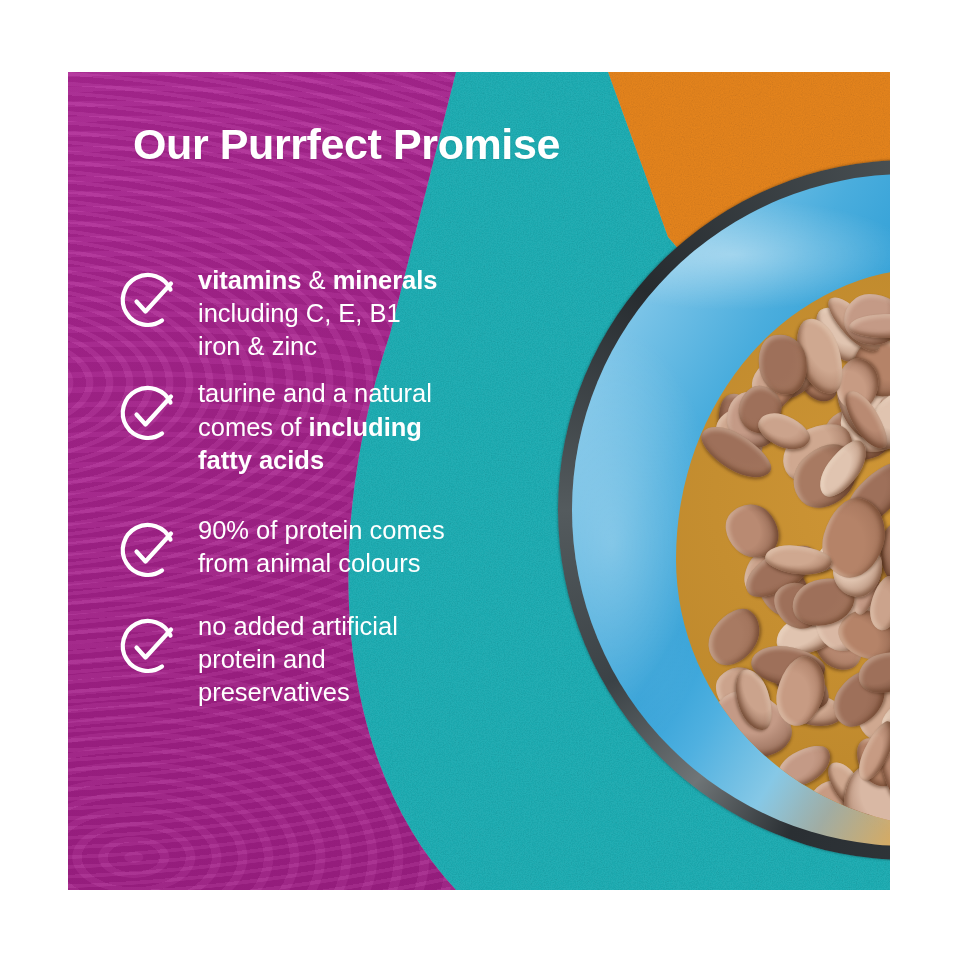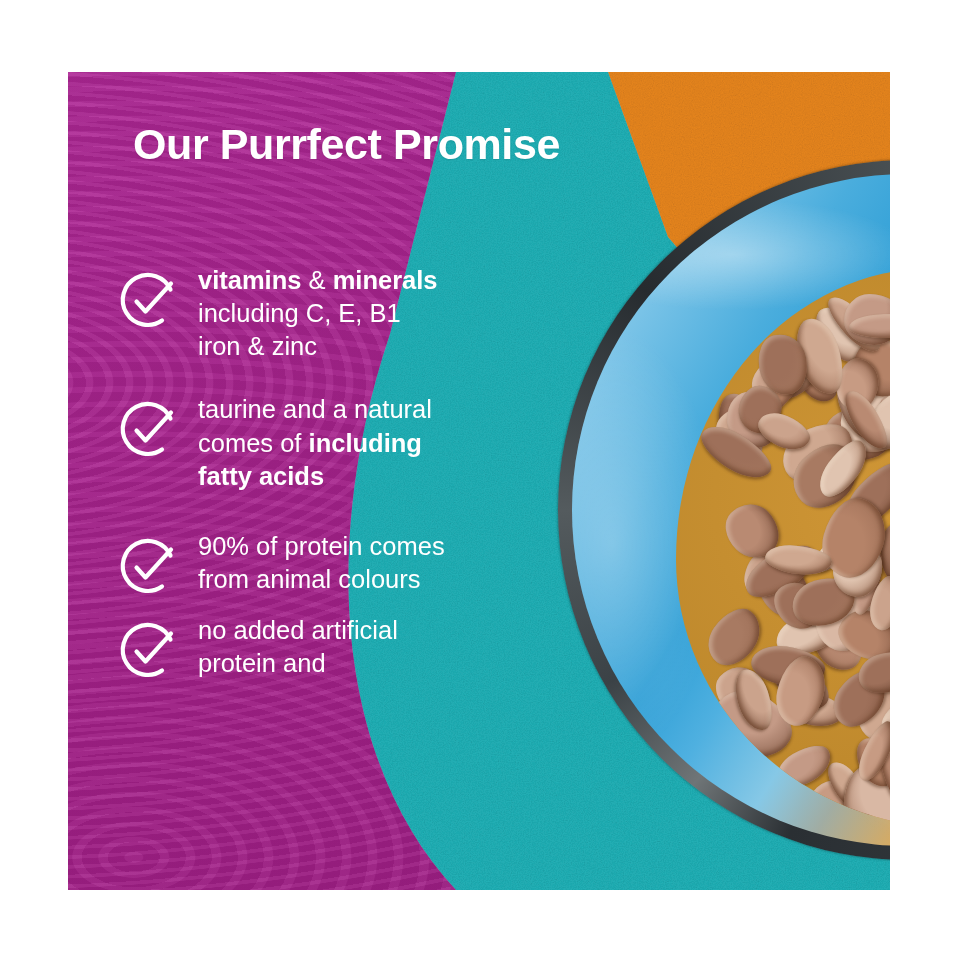--- a/index.html
+++ b/index.html
@@ -157,40 +157,40 @@
 
   .promise-list {
     position: absolute;
     left: 50px;
     top: 190px;
     width: 520px;
   }
   .promise-item {
     display: flex;
     align-items: flex-start;
-    margin-bottom: 14px;
+    margin-bottom: 26px;
   }
   .promise-item .icon {
     flex: 0 0 62px;
     width: 62px;
     height: 62px;
     margin-right: 18px;
     margin-top: 8px;
   }
   .promise-item .icon svg { display: block; }
   .promise-text {
     color: #ffffff;
     font-size: 25.5px;
     line-height: 1.30;
     padding-top: 2px;
   }
   .promise-text b { font-weight: bold; }
 
   
-  #item-1 { margin-bottom: 28px; }
+  #item-1 { margin-bottom: 12px; }
   #item-2 { margin-bottom: 35px; }
   #item-3 { }
 </style>
 </head>
 <body>
 
 <div id="stage">
 
   <div id="panel">
 
@@ -362,19 +362,20 @@
         <div class="promise-item" id="item-4">
           <span class="icon">
             <svg width="62" height="62" viewBox="0 0 62 62" fill="none">
               <path d="M52.5 19.5 A25 25 0 1 0 44 50.5" stroke="#ffffff" stroke-width="4.2" stroke-linecap="round" fill="none"></path>
               <path d="M18.5 31.5 L27.5 41.5 L53 13.5" stroke="#ffffff" stroke-width="4.2" stroke-linecap="round" stroke-linejoin="round" fill="none"></path>
             </svg>
           </span>
           <div class="promise-text">
             <span>no added artificial</span><br>
             <span>protein and</span><br>
+            <span>preservatives</span>
           </div>
         </div>
 
       </div>
     </div>
   </div>
 </div>
 
 </body></html>

